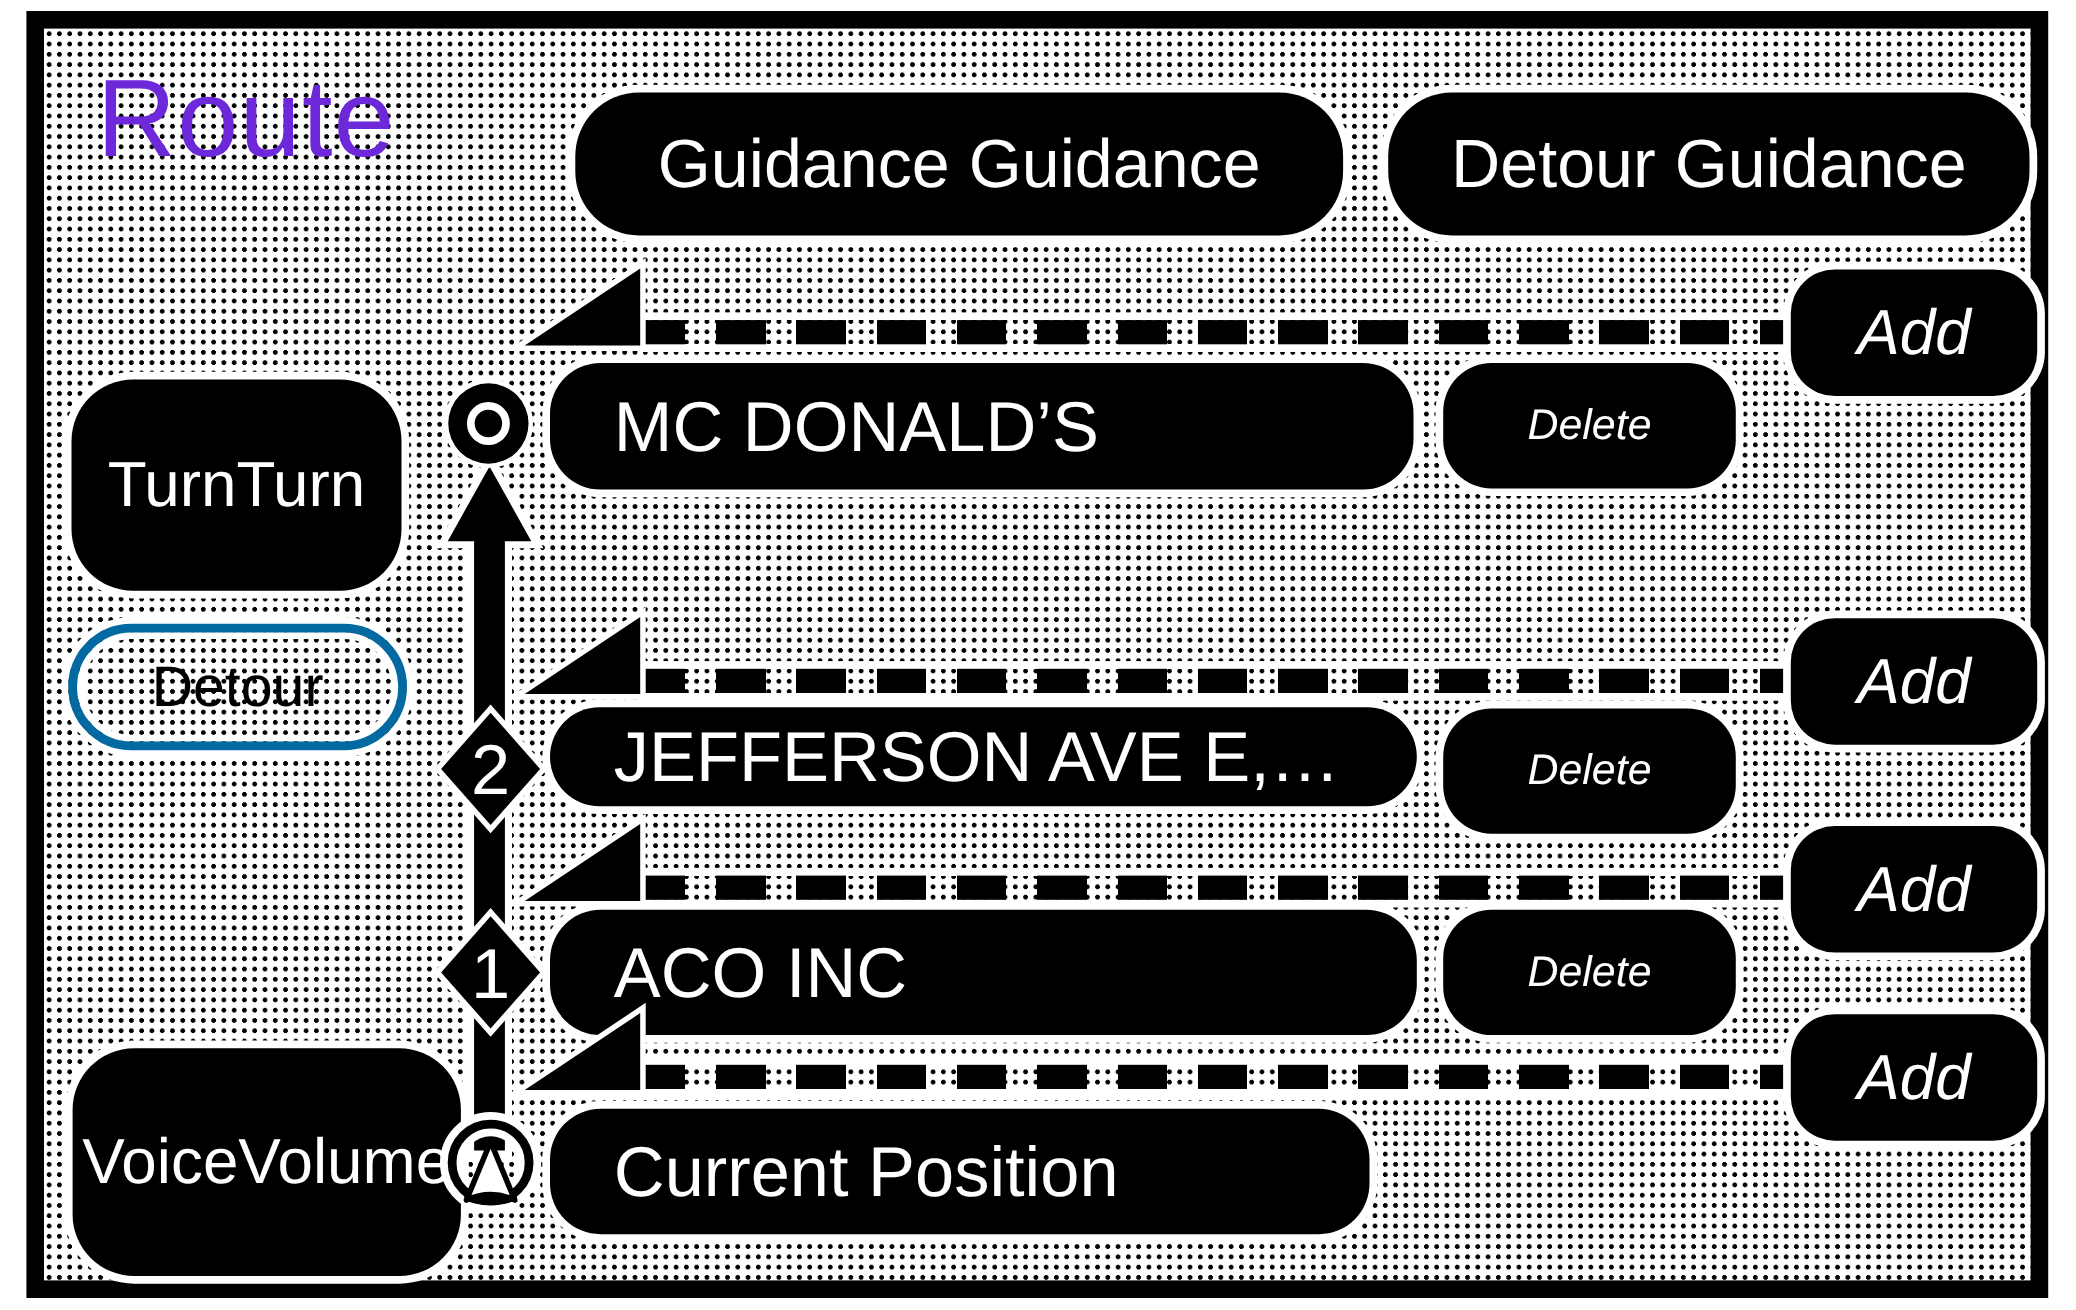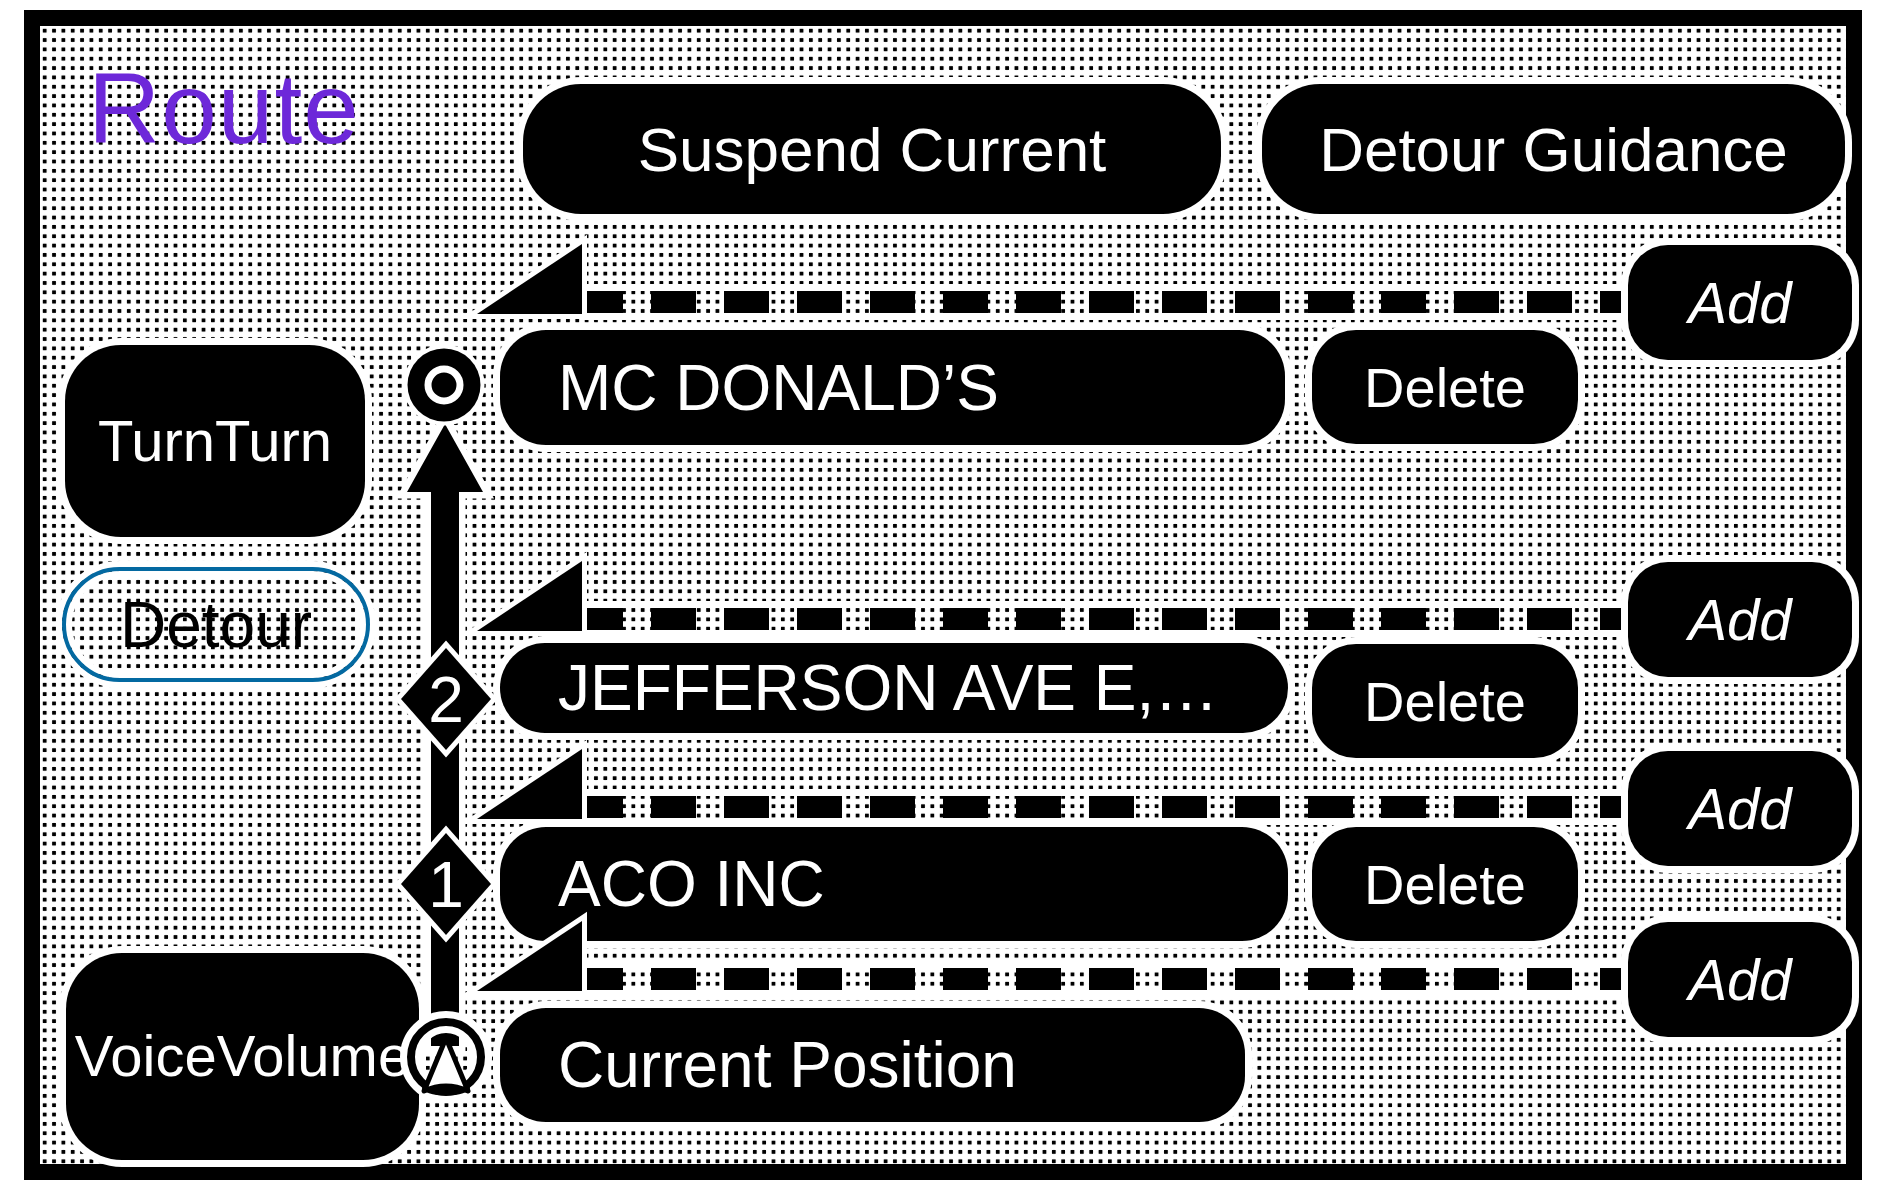--- a/index.html
+++ b/index.html
@@ -22,26 +22,26 @@
     letter-spacing:1px; color:#6d28d9;
   }
   .pill {
     position:absolute; background:#000; color:#fff; border:0;
     display:flex; align-items:center; justify-content:center;
     box-shadow:0 0 0 7px #fff;
     font-family:inherit;
   }
   .btn-lg     { border-radius:58px; font-size:62px; }
   .btn-add    { border-radius:40px; font-size:58px;font-style:italic; }
-  .btn-delete { border-radius:44px; font-size:56px; }
+  .btn-delete { border-radius:44px; font-size:39px;font-style:italic; }
   .btn-side   { border-radius:56px; font-size:58px; flex-direction:row; line-height:1.35; }
   .stop-pill  { justify-content:flex-start; padding-left:58px; border-radius:46px; font-size:64px; }
   .btn-detour {
     position:absolute; background:transparent; color:#000;
-    border:4px solid #0369a1; border-radius:58px; font-size:64px;
+    border:8px solid #0369a1; border-radius:58px; font-size:52px;
     display:flex; align-items:center; justify-content:center;
     box-shadow:0 0 0 6px #fff, inset 0 0 0 6px #fff;
     font-family:inherit;
   }
   .dash-line {
     position:absolute; height:22px;
     background:repeating-linear-gradient(90deg,#000 0 45px, transparent 45px 73px);
     box-shadow:0 -9px 0 -2px #fff, 0 9px 0 -2px #fff;
   }
   .overlay { position:absolute; left:0; top:0; pointer-events:none; }
@@ -53,21 +53,21 @@
 </style>
 </head>
 <body>
 
 <div class="canvas">
 
   <div class="screen"></div>
 
   <div class="route-title">Route</div>
 
-  <button class="pill btn-lg" style="left:523px;top:84px;width:698px;height:130px;">Suspend Current</button>
+  <button class="pill btn-lg" style="left:523px;top:84px;width:698px;height:130px;">Guidance Guidance</button>
   <button class="pill btn-lg" style="left:1262px;top:84px;width:583px;height:130px;">Detour Guidance</button>
 
   <div class="dash-line" style="left:578px;top:291px;width:1048px;"></div>
   <div class="dash-line" style="left:578px;top:608px;width:1048px;"></div>
   <div class="dash-line" style="left:578px;top:796px;width:1048px;"></div>
   <div class="dash-line" style="left:578px;top:968px;width:1048px;"></div>
 
   <button class="pill btn-add" style="left:1628px;top:245px;width:224px;height:115px;">Add</button>
   <button class="pill btn-add" style="left:1628px;top:562px;width:224px;height:115px;">Add</button>
   <button class="pill btn-add" style="left:1628px;top:751px;width:224px;height:115px;">Add</button>

